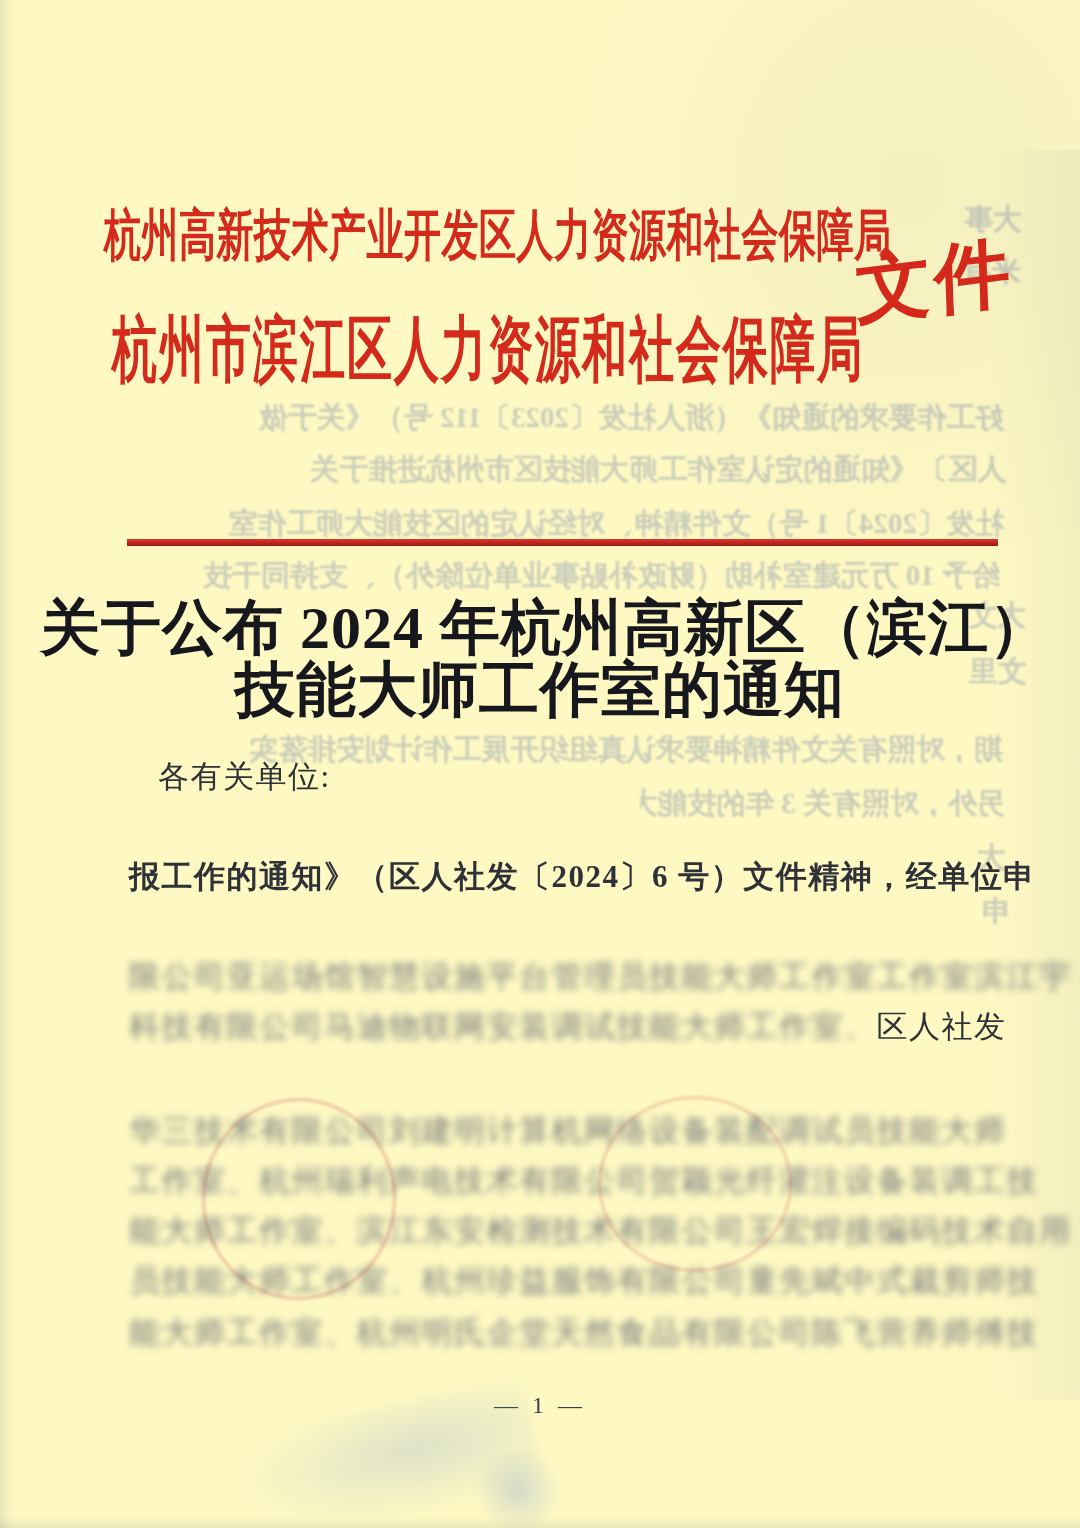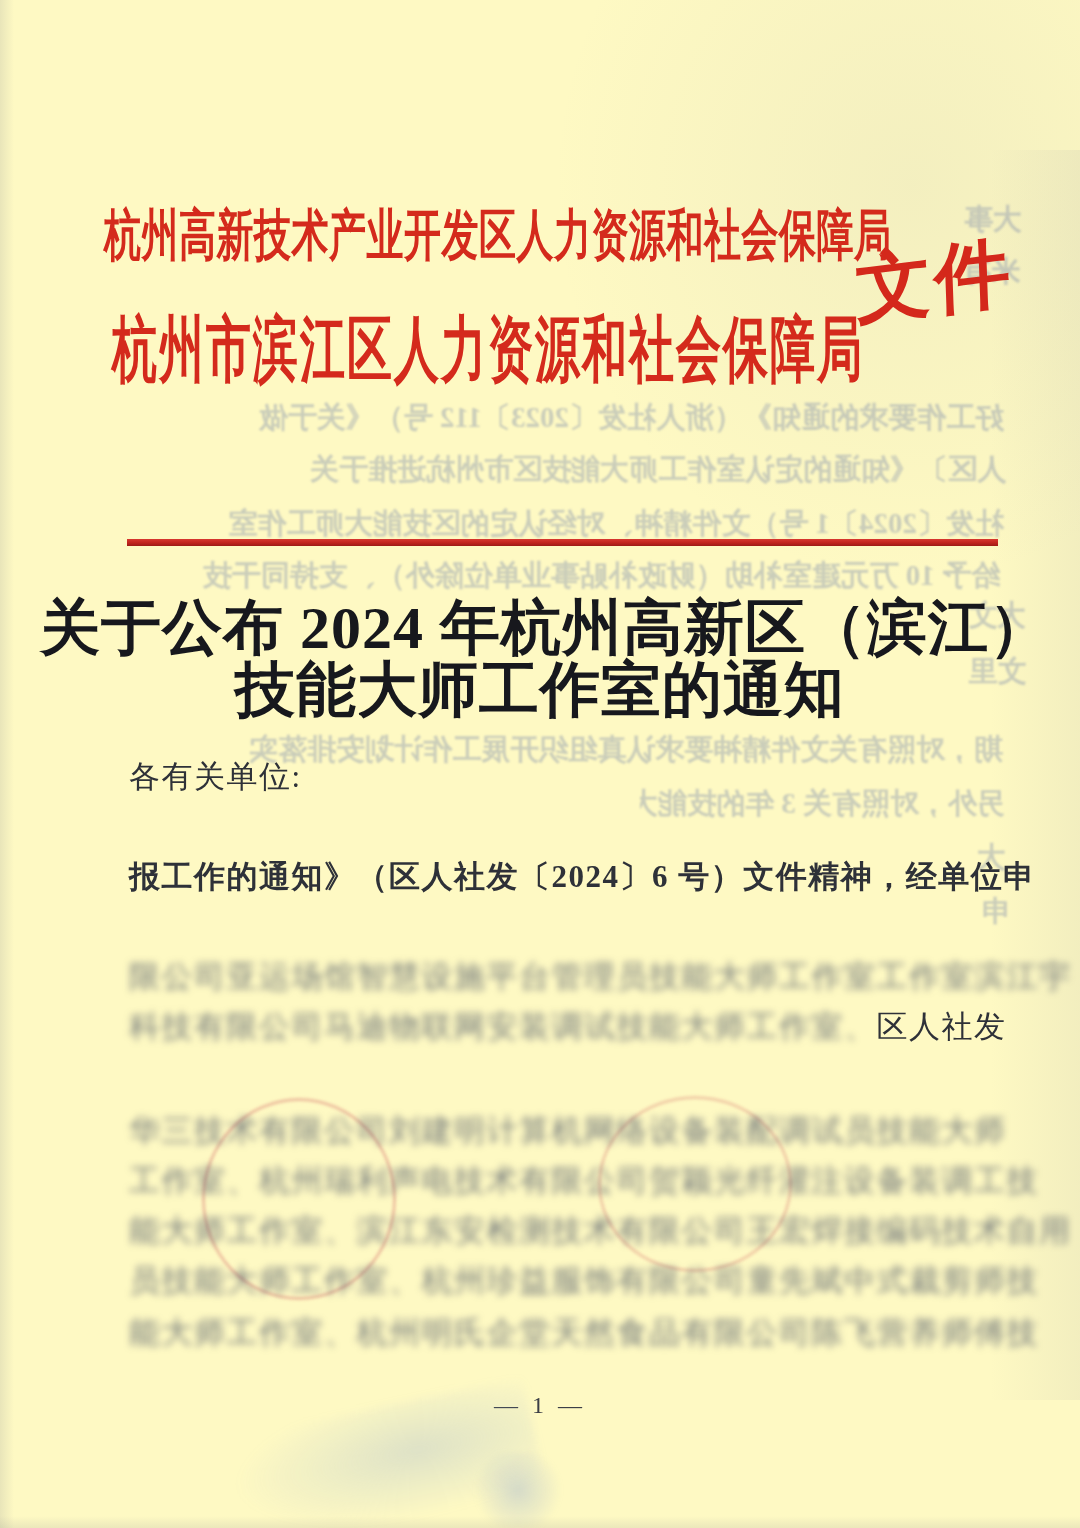--- a/index.html
+++ b/index.html
@@ -59,21 +59,21 @@
     white-space:nowrap; }
   .t1 { top:588px; }
   .t2 { top:650px;text-align:center; }
 
   
   .bodyline { position:absolute; left:129px; width:890px; height:50px;
     font-size:31px; letter-spacing:1.5px; color:#2e3138; line-height:46px;
     white-space:nowrap; }
   .indent { text-indent:64px; }
   .redacted { color:rgba(64,74,96,0.72); filter:blur(3.6px); }
-  .y750 { top:754px; } .y800 { top:804px; } .y850 { top:854px;font-weight:bold; }
+  .y750 { top:754px;margin-left:29px; } .y800 { top:804px; } .y850 { top:854px;font-weight:bold; }
   .y900 { top:904px; } .y950 { top:954px; } .y1000 { top:1004px; }
   .y1050 { top:1054px; } .y1100 { top:1108px; } .y1150 { top:1158px; }
   .y1200 { top:1208px; } .y1250 { top:1258px; } .y1300 { top:1310px; }
 
   
   .seal { position:absolute; border-radius:50%; filter:blur(1.6px); }
   .seal-a { left:202px; top:1098px; width:188px; height:196px;
     border:3px solid rgba(216,116,110,0.40); }
   .seal-b { left:598px; top:1096px; width:188px; height:170px;
     border:3px solid rgba(216,116,110,0.32); }

